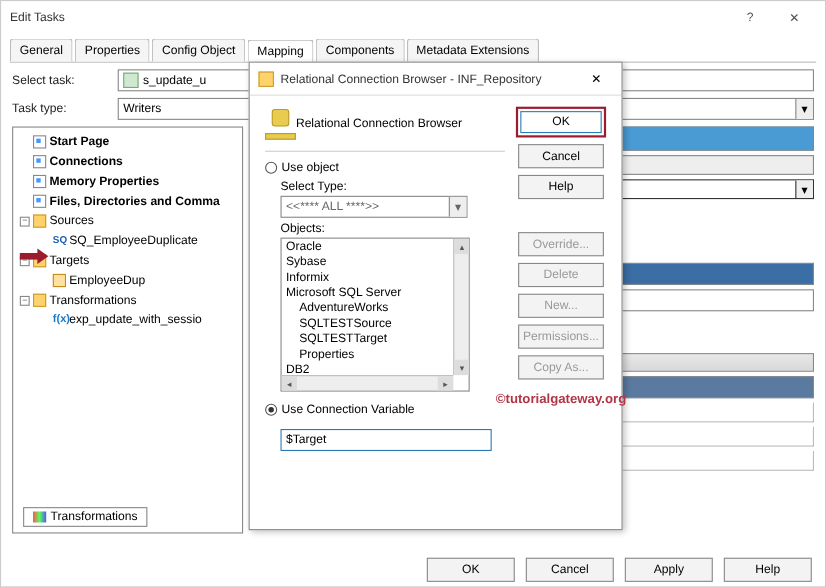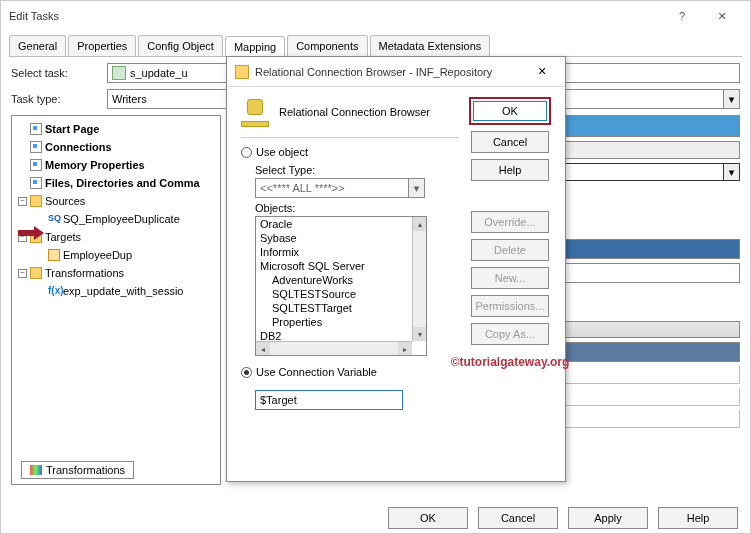--- a/index.html
+++ b/index.html
@@ -53,37 +53,37 @@
 .dialog .titlebar { border-bottom: 1px solid #ddd; }
 .dialog .dlg-icon { width: 14px; height: 14px; background: #ffd36b; border: 1px solid #cc9a2b; margin-right: 6px; }
 .dialog .close { width: 30px; text-align: center; cursor: pointer; }
 .dlg-body { padding: 10px 14px; display: flex; gap: 10px; }
 .dlg-left { flex: 1; }
 .dlg-right { width: 82px; display: flex; flex-direction: column; gap: 6px; align-items: center; }
 .dlg-btn { width: 78px; height: 22px; border: 1px solid #888; background: #f3f3f3; display: flex; align-items: center; justify-content: center; cursor: pointer; }
 .dlg-btn.disabled { color: #999; }
 .ok-highlight { border: 2px solid #9b1c2e; padding: 2px; }
 .ok-inner { border: 1px solid #2a7ab8; width: 74px; height: 20px; display: flex; align-items: center; justify-content: center; background: #fff; }
-.big-icon-row { display: flex; align-items: center; gap: 10px; margin-bottom: 10px; }
+.big-icon-row { display: flex; align-items: center; margin-bottom: 10px; }
 .db-icon { width: 28px; height: 30px; position: relative; }
 .db-icon .cyl { position: absolute; top: 2px; left: 6px; width: 16px; height: 16px; background: #e8cc4f; border: 1px solid #b89a1f; border-radius: 3px; }
 .db-icon .base { position: absolute; bottom: 0; left: 0; width: 28px; height: 6px; background: #e8cc4f; border: 1px solid #b89a1f; }
 .radio-row { display: flex; align-items: center; gap: 4px; margin: 6px 0; }
 .radio { width: 11px; height: 11px; border: 1px solid #555; border-radius: 50%; display: flex; align-items: center; justify-content: center; }
 .radio .dot { width: 5px; height: 5px; background: #333; border-radius: 50%; }
 .field-label { margin: 4px 0 2px 14px; }
 .select-type { margin-left: 14px; border: 1px solid #888; height: 20px; width: 170px; display: flex; align-items: center; padding: 0 4px; position: relative; color: #666; }
 .select-type .arrow { position: absolute; right: 0; top: 0; width: 16px; height: 18px; background: #eee; border-left: 1px solid #888; display: flex; align-items: center; justify-content: center; }
 .objects-list { margin-left: 14px; width: 172px; height: 140px; border: 1px solid #888; overflow: hidden; position: relative; }
 .objects-list .item { padding: 1px 4px; height: 14px; white-space: nowrap; }
 .objects-list .item.indent { padding-left: 16px; }
 .objects-list .scroll-v { position: absolute; right: 0; top: 0; width: 14px; height: calc(100% - 14px); background: #eee; border-left: 1px solid #bbb; }
 .objects-list .scroll-h { position: absolute; left: 0; bottom: 0; height: 14px; width: calc(100% - 14px); background: #eee; border-top: 1px solid #bbb; }
 .objects-list .sbtn { position: absolute; width: 14px; height: 14px; background: #ddd; display: flex; align-items: center; justify-content: center; font-size: 8px; color: #555; }
-.conn-var { margin: 6px 0 2px 14px; width: 148px; height: 20px; border: 1px solid #2a7ab8; padding: 2px 4px; }
+.conn-var { margin: 6px 0 2px 14px; width: 192px; height: 20px; border: 1px solid #2a7ab8; padding: 2px 4px; }
 .red-arrow { position: absolute; left: 18px; top: 226px; width: 28px; height: 14px; }
 .red-arrow::before { content: ""; position: absolute; left: 0; top: 4px; width: 18px; height: 6px; background: #9b1c2e; }
 .red-arrow::after { content: ""; position: absolute; left: 16px; top: 0; border-left: 10px solid #9b1c2e; border-top: 7px solid transparent; border-bottom: 7px solid transparent; }
 .dlg-watermark { color: #b03545; font-weight: bold; font-size: 12px; margin-top: 4px; }
 </style>
 </head>
 <body>
 
 <div class="main-win window">
   <div class="titlebar">

